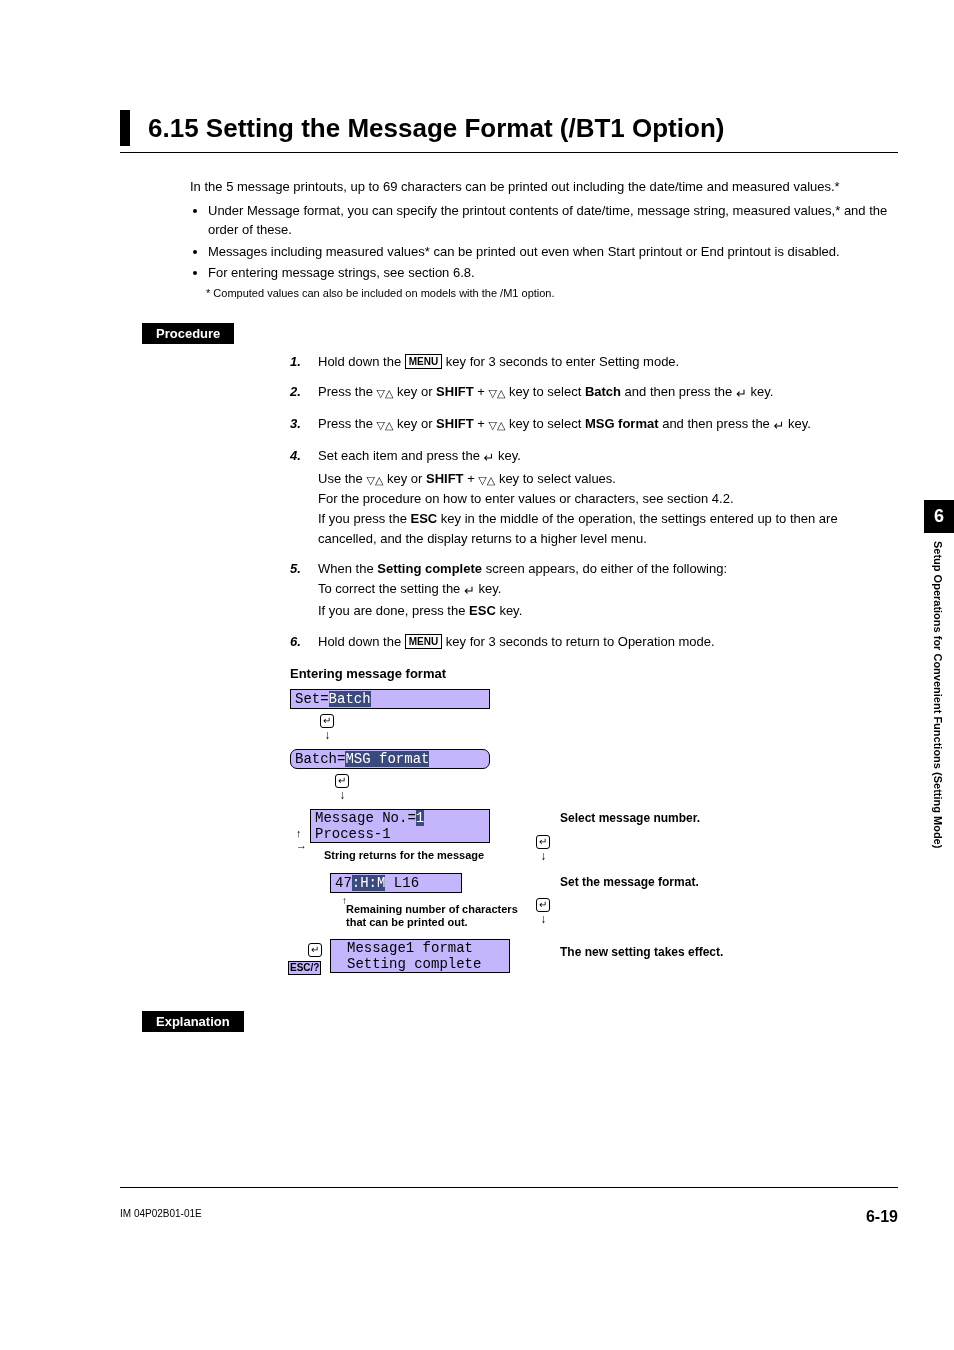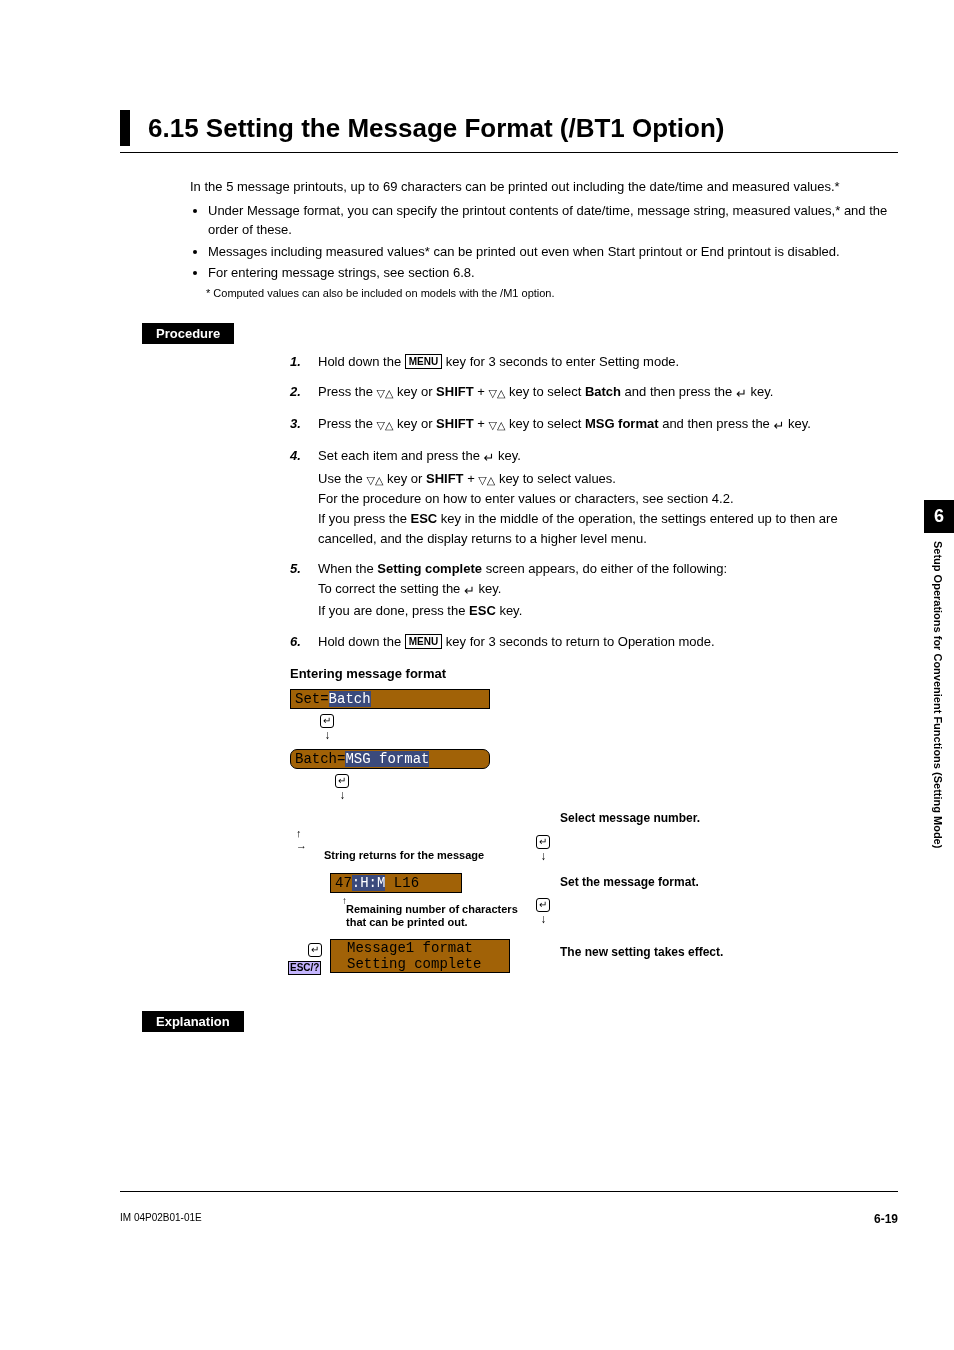--- a/index.html
+++ b/index.html
@@ -104,21 +104,21 @@
   }
   .diagram {
     margin-left: 170px;
     font-size: 13px;
     position: relative;
     height: 300px;
   }
   .screen {
     border: 1px solid #000;
     position: absolute;
-    background: #a16207;
+    background: #c4b5fd;
     font-family: "Courier New", monospace;
     font-size: 14px;
     padding: 1px 4px;
     box-sizing: border-box;
   }
   .hl {
     background: #3b4a7c;
     color: #fff;
   }
   .caption {
@@ -180,21 +180,21 @@
     position: absolute;
     bottom: 24px;
     left: 120px;
     right: 56px;
     border-top: 1px solid #000;
     padding-top: 20px;
     display: flex;
     justify-content: space-between;
     font-size: 10px;
   }
-  .footer-right { font-weight: bold; font-size: 12px; }
+  .footer-right { font-weight: bold; font-size: 16px; }
   .para13 { font-size: 13px; margin-left: 170px; }
 </style>
 </head>
 <body>
 
 <div class="page">
 
   <div class="heading-row">
     <div class="heading-bar"></div>
     <div class="heading-text">6.15  Setting the Message Format (/BT1 Option)</div>
@@ -263,20 +263,24 @@
     <div class="screen" style="left:0; top:0; width:200px;">
       <span>Set=</span><span class="hl">Batch</span>
     </div>
     <div class="arrow" style="left:30px; top:24px;"><span class="enter-sym">↵</span><br>↓</div>
 
     <div class="screen" style="left:0; top:60px; width:200px;border-radius:7px;">
       <span>Batch=</span><span class="hl">MSG format</span>
     </div>
     <div class="arrow" style="left:45px; top:84px;"><span class="enter-sym">↵</span><br>↓</div>
 
+    <div class="screen" style="left:20px; top:120px; width:180px; padding:0 4px;">
+      <div><span>Message No.=</span><span class="hl">1</span></div>
+      <div>Process-1</div>
+    </div>
     <div class="caption" style="left:270px; top:122px;">Select message number.</div>
     <div class="caption caption-small" style="left:34px; top:160px;">String returns for the message</div>
     <div class="arrow" style="left:246px; top:145px;"><span class="enter-sym">↵</span><br>↓</div>
 
     <div style="position:absolute; left:6px; top:138px; font-size:11px;">↑<br>→</div>
 
     <div class="screen" style="left:40px; top:184px; width:132px;">
       <span>47</span><span class="hl">:H:M</span><span> L16</span>
     </div>
     <div class="caption" style="left:270px; top:186px;">Set the message format.</div>

